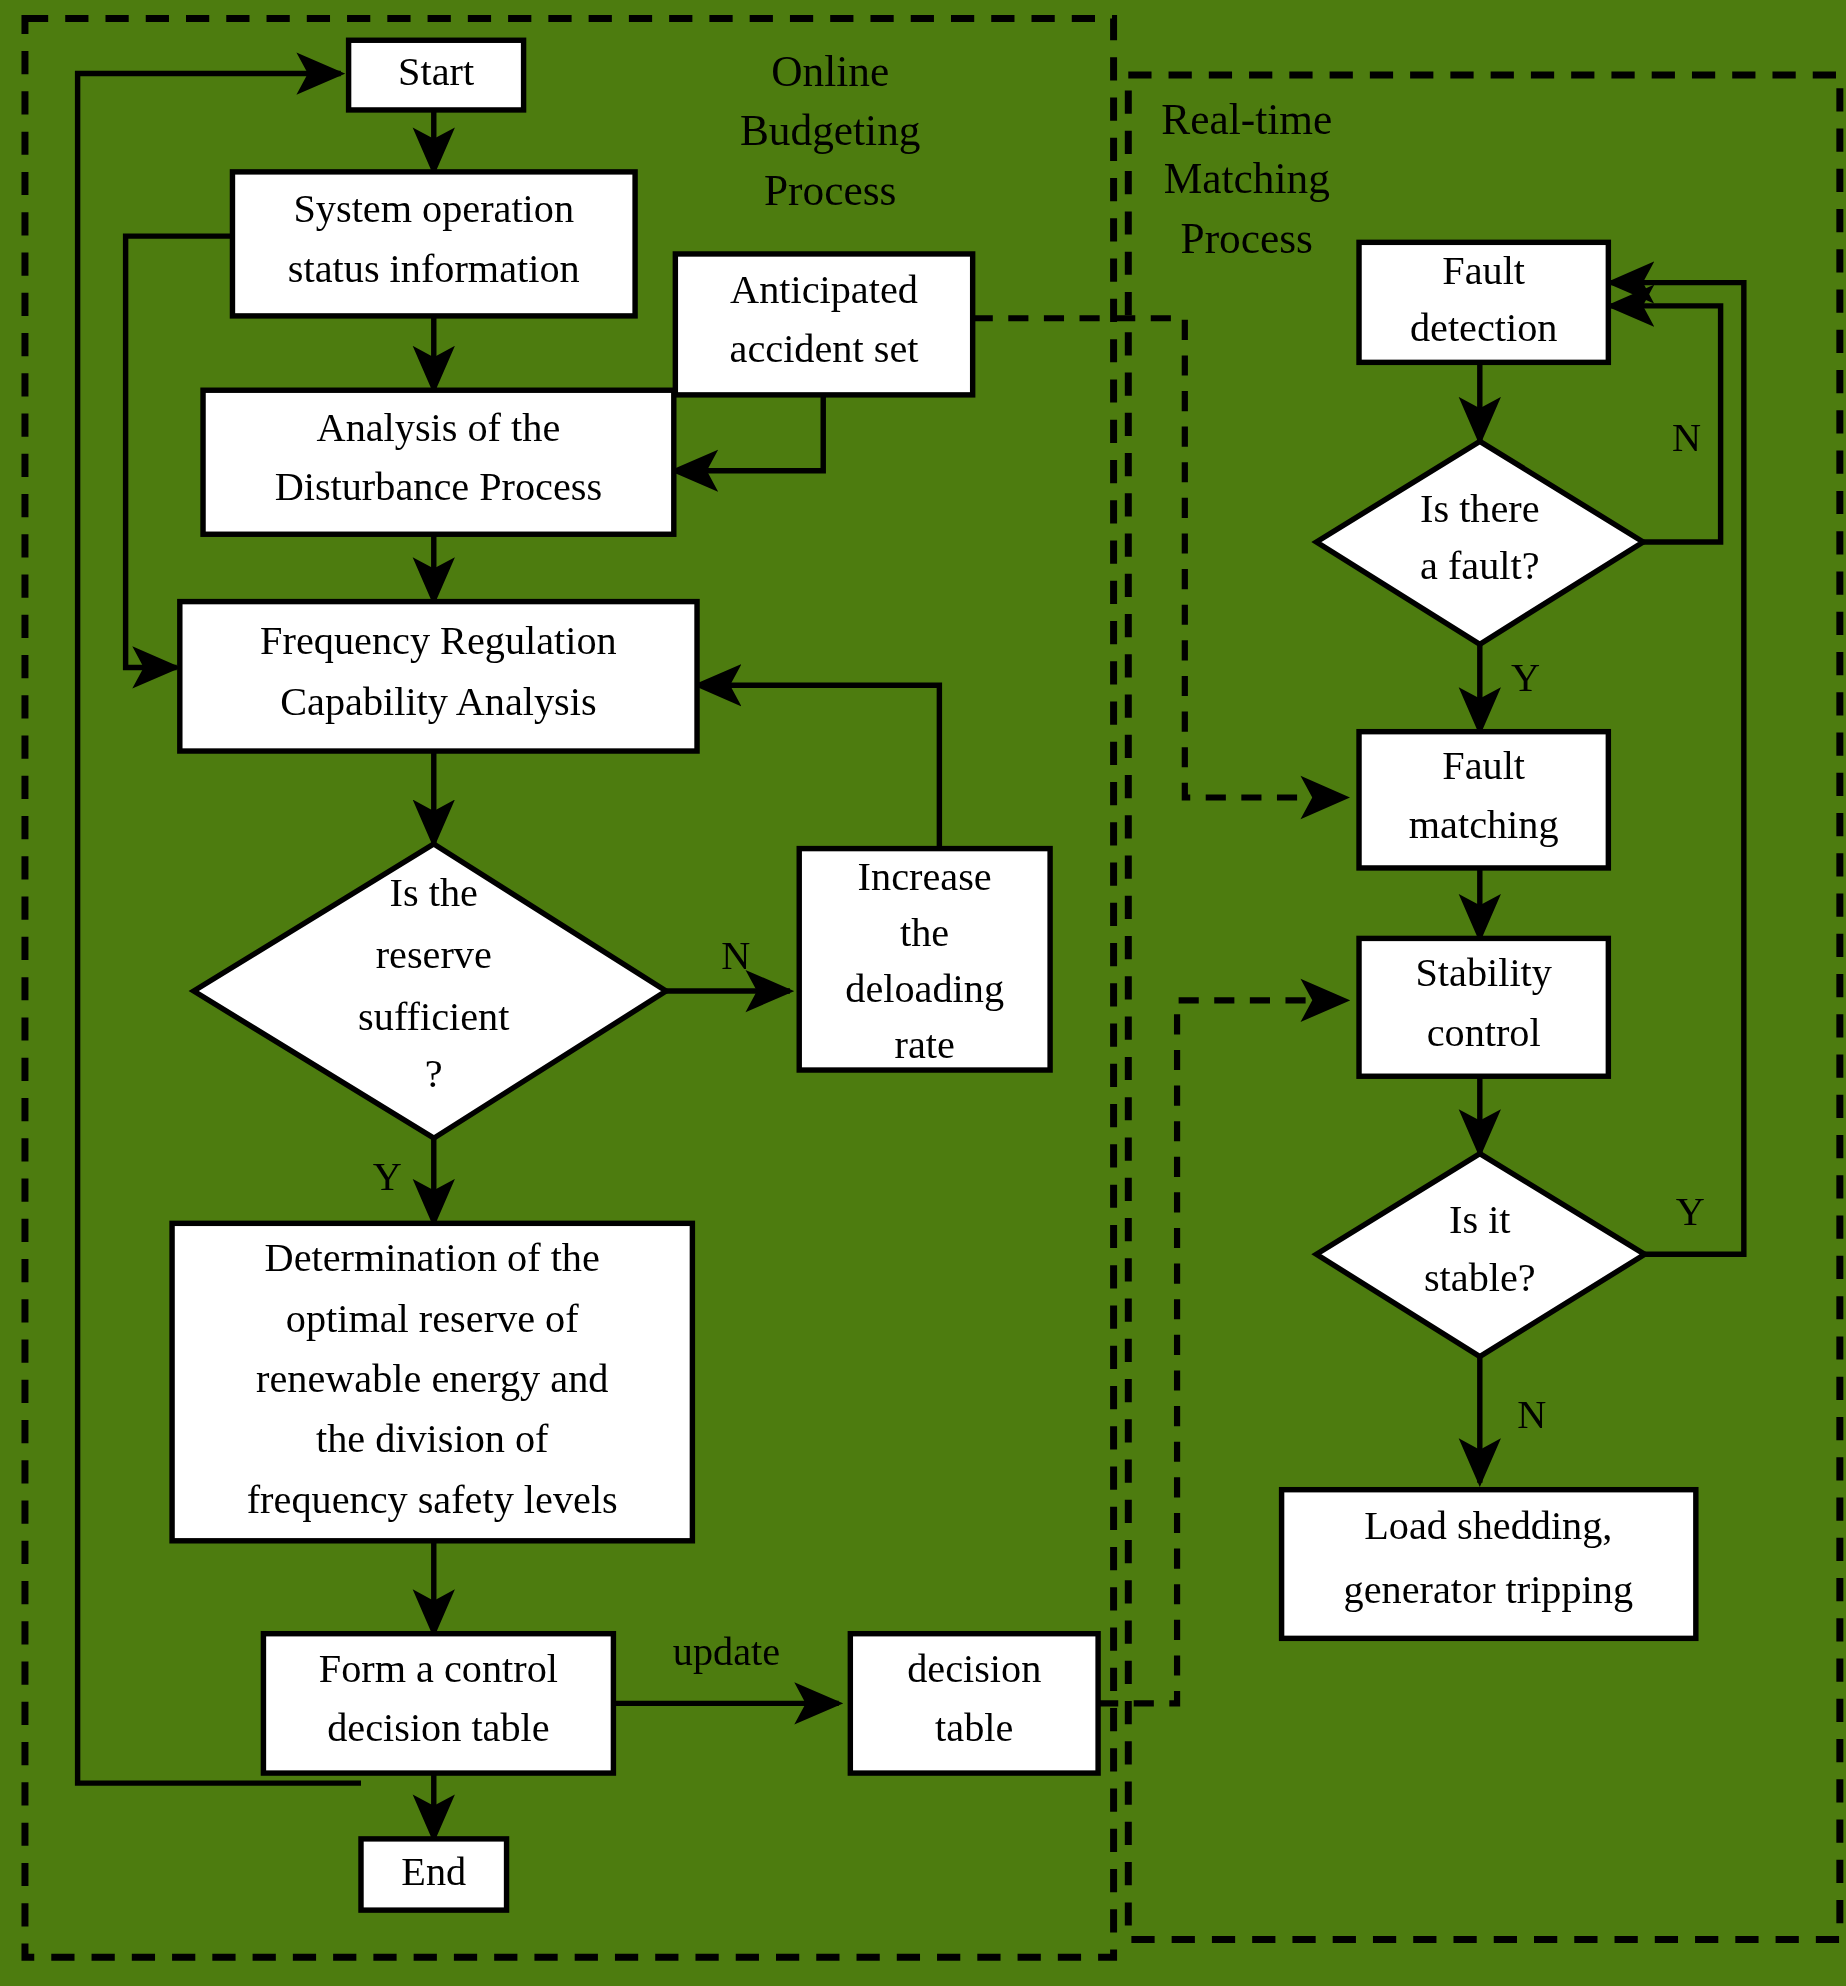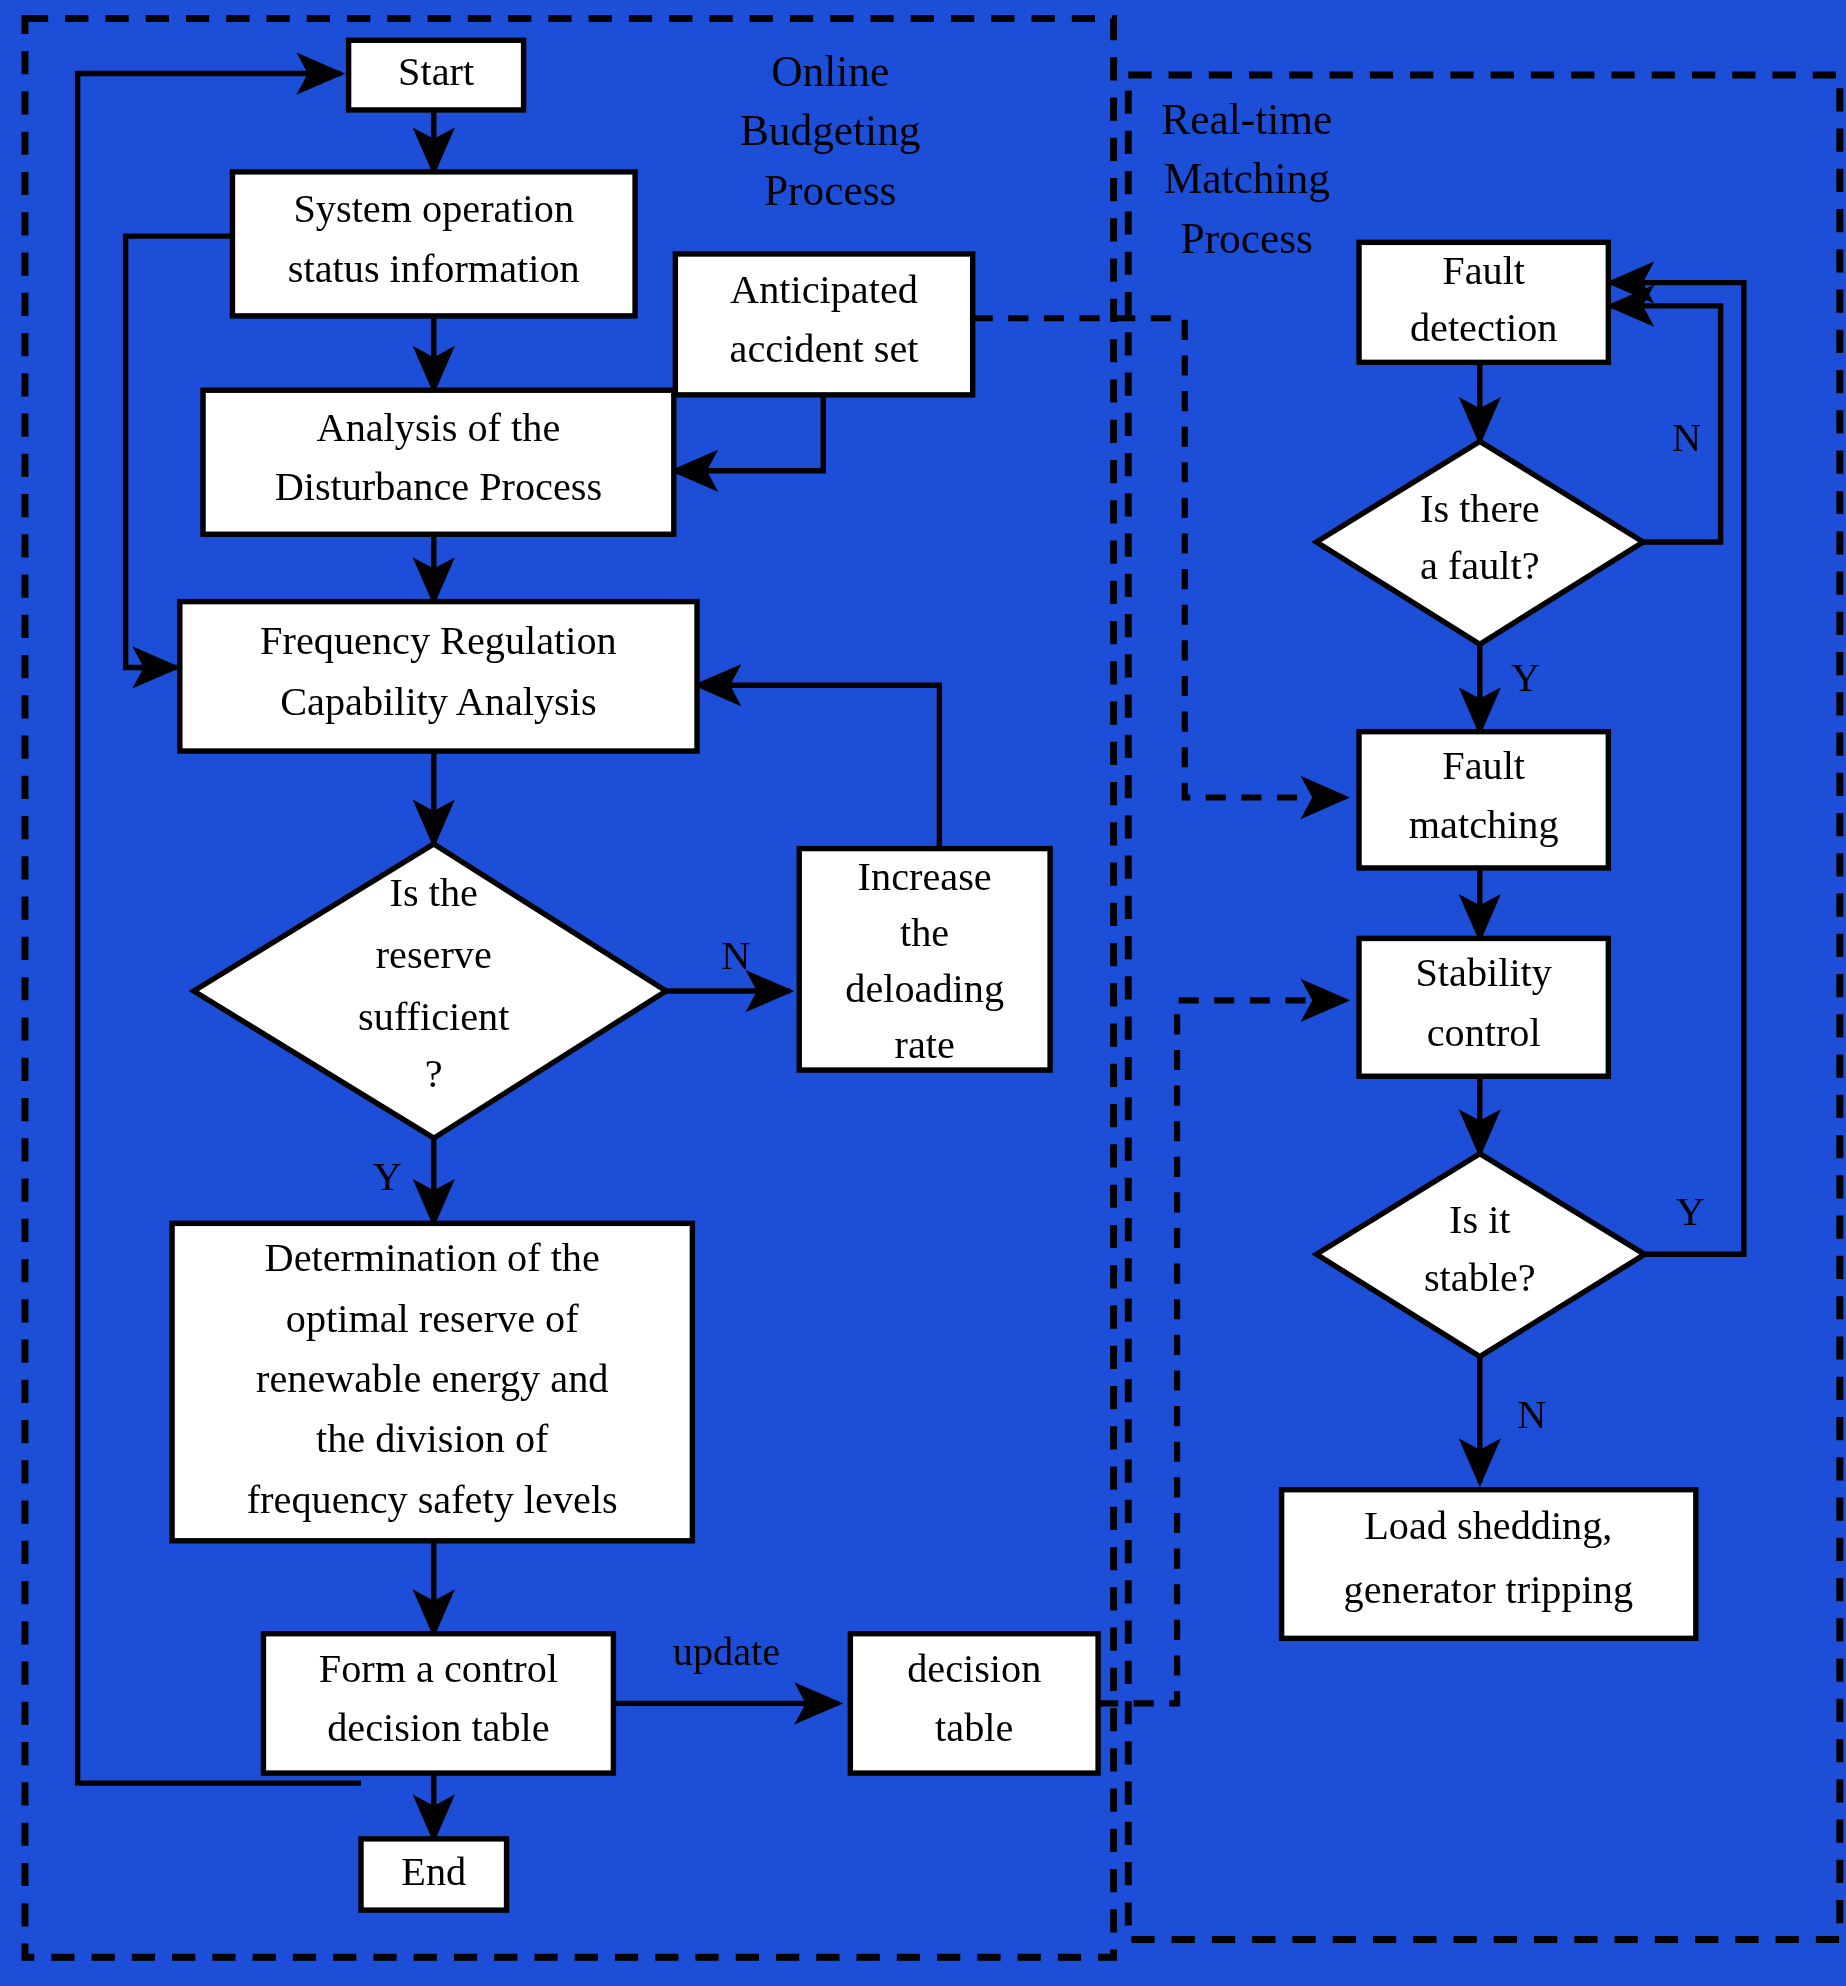--- a/index.html
+++ b/index.html
@@ -4,21 +4,21 @@
 <style>
   html, body {
     margin: 0;
     padding: 0;
     background: #ffffff;
   }
   #stage {
     position: relative;
     width: 1847px;
     height: 1986px;
-    background: #1d4ed8;
+    background: #4d7c0f;
     font-family: "Liberation Serif", "DejaVu Serif", serif;
   }
   svg.layer {
     position: absolute;
     top: 0;
     left: 0;
     width: 1847px;
     height: 1986px;
   }
   .nodetext {

